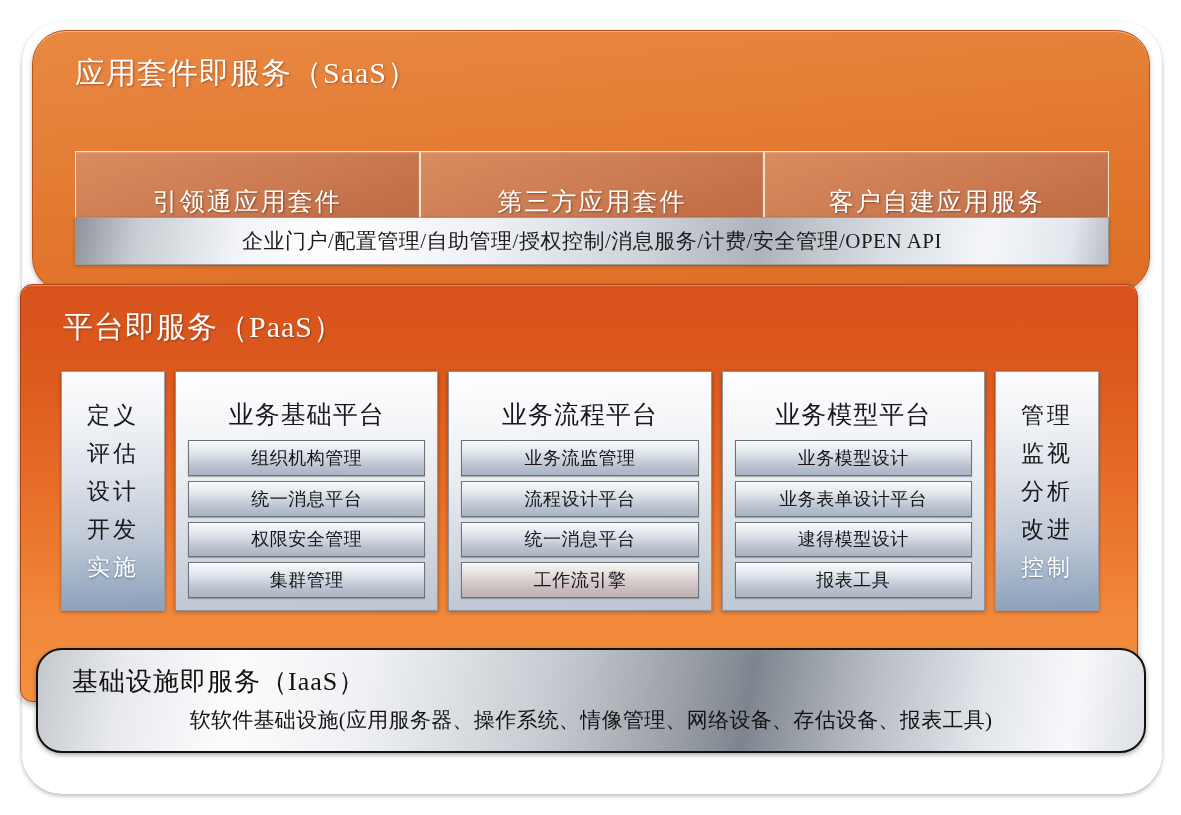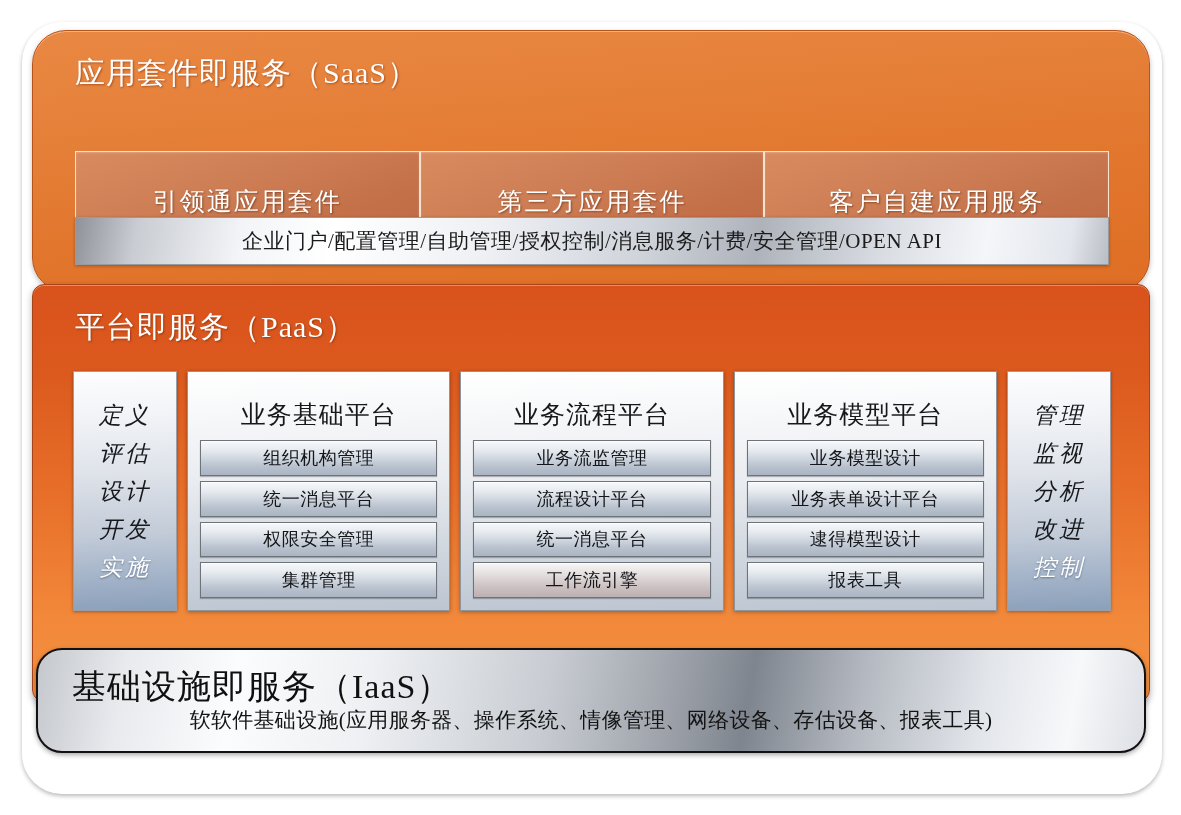--- a/index.html
+++ b/index.html
@@ -120,21 +120,21 @@
   .service-bar-label {
     font-size: 21px;
     color: #1b1b1b;
     letter-spacing: 0.5px;
     white-space: nowrap;
   }
 
   
   .paas-panel {
     position: absolute;
-    left: 32px;
+    left: 20px;
     top: 284px;
     width: 1118px;
     height: 418px;
     border-radius: 12px;
     background: linear-gradient(180deg,
         #d9521c 0%, #dc5a1e 22%,
         #e8702a 52%, #f2883a 80%, #f4913f 100%);
     border: 1px solid #a8441a;
     box-shadow: 0 3px 7px rgba(0,0,0,0.3),
                 inset 0 1px 0 rgba(255,255,255,0.35);
@@ -174,21 +174,20 @@
     justify-content: center;
     gap: 7px;
     padding: 8px 0;
     box-shadow: 0 1px 3px rgba(0,0,0,0.35);
   }
   .side-column-item {
     font-size: 23px;
     color: #17191c;
     letter-spacing: 3px;
     white-space: nowrap;
-    font-style: italic;
   }
   .side-column-item.last {
     color: #ffffff;
     text-shadow: 0 1px 2px rgba(40,60,90,0.55);
   }
 
   
   .platform-panel {
     flex: 1;
     border: 1px solid #8f949b;
@@ -252,21 +251,21 @@
         #c4c7cc 0%, #e8eaee 8%, #fbfcfd 18%,
         #eef0f3 30%, #c8ccd2 46%, #9ea3ab 57%,
         #7f858e 64%, #b4b9c1 74%, #e2e5ea 85%,
         #f7f8fa 93%, #dcdfe4 100%);
     box-shadow: 0 2px 5px rgba(0,0,0,0.35);
   }
   .iaas-title {
     position: absolute;
     left: 34px;
     top: 14px;
-    font-size: 34px;
+    font-size: 26px;
     color: #101010;
     letter-spacing: 1px;
     white-space: nowrap;
   }
   .iaas-desc {
     position: absolute;
     left: 0;
     right: 0;
     top: 56px;
     text-align: center;

